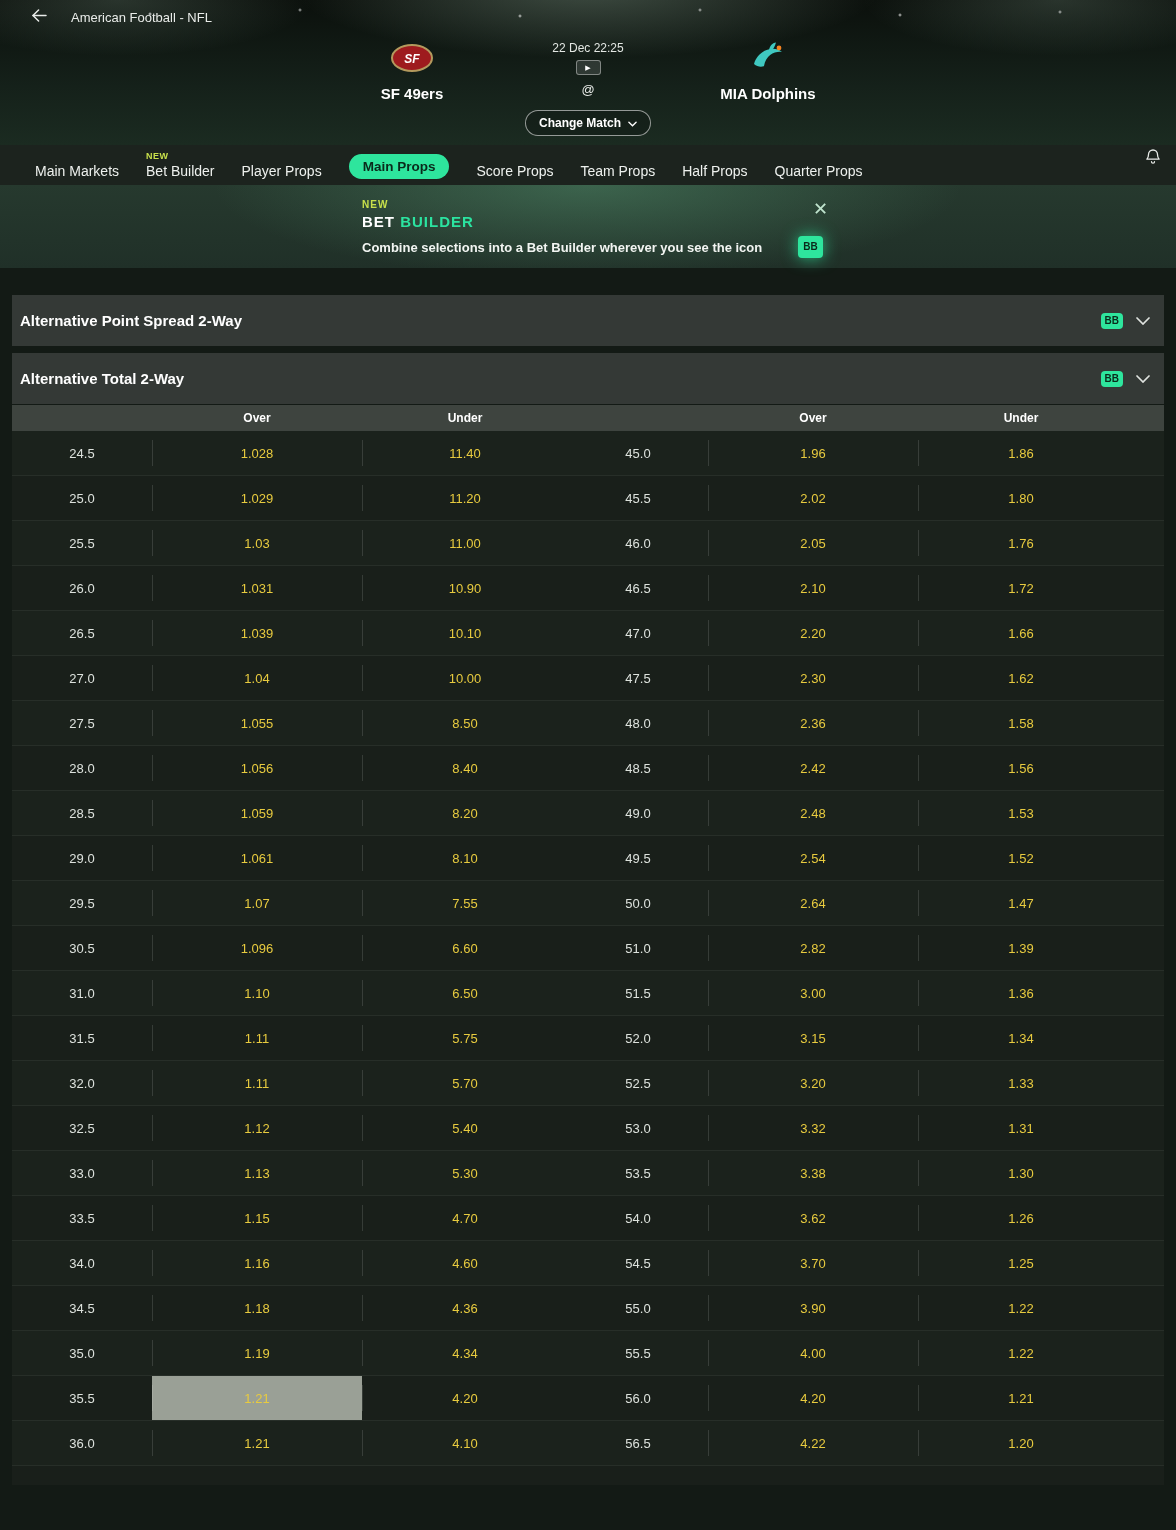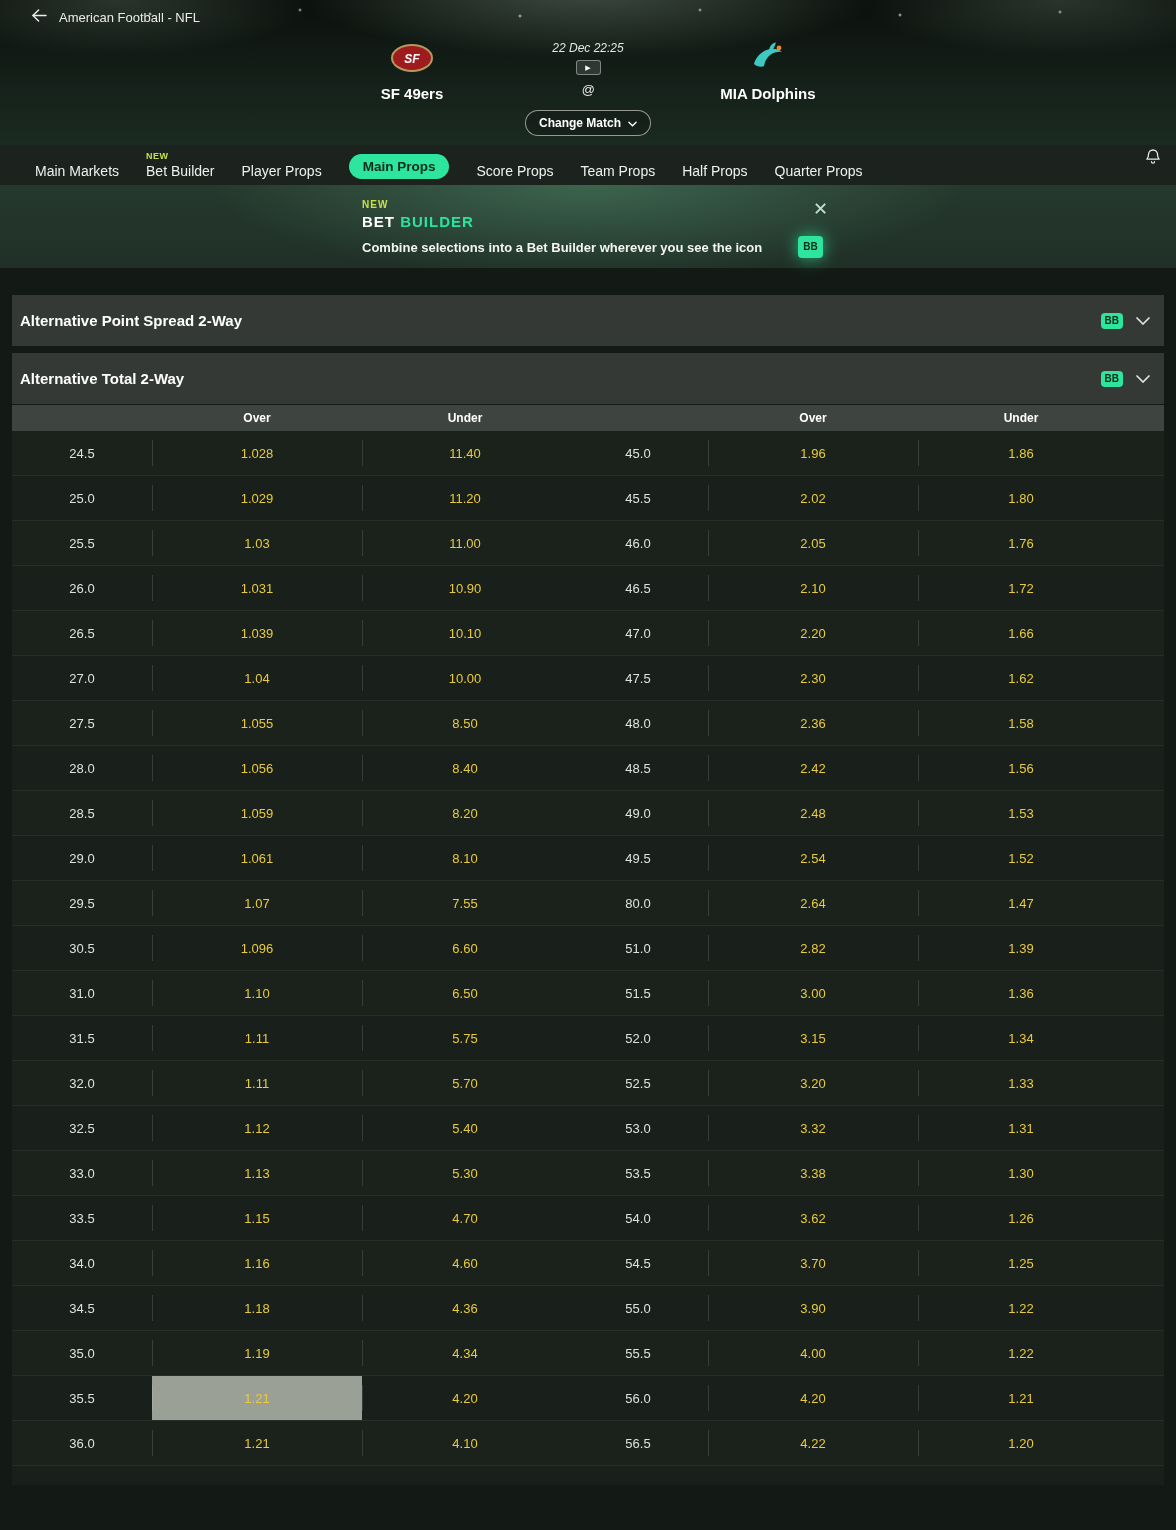--- a/index.html
+++ b/index.html
@@ -17,27 +17,27 @@
       radial-gradient(2px 2px at 300px 10px, rgba(255,255,255,.7), transparent),
       radial-gradient(2px 2px at 520px 16px, rgba(255,255,255,.8), transparent),
       radial-gradient(2px 2px at 700px 10px, rgba(255,255,255,.7), transparent),
       radial-gradient(2px 2px at 900px 15px, rgba(255,255,255,.8), transparent),
       radial-gradient(2px 2px at 1060px 12px, rgba(255,255,255,.7), transparent),
       radial-gradient(420px 100px at 50% -12px, rgba(214,255,227,.26), rgba(214,255,227,0) 70%),
       radial-gradient(280px 80px at 10% 0px, rgba(200,240,215,.16), transparent 70%),
       radial-gradient(280px 80px at 90% 0px, rgba(200,240,215,.16), transparent 70%),
       linear-gradient(180deg,#0b100c,#15211a 60%,#1b2b21 100%);
   }
-  .back{position:absolute; left:32px; top:9px; display:flex; gap:12px; align-items:center;
+  .back{position:absolute; left:32px; top:9px; display:flex; gap:24px; align-items:center;
         font-size:13px; color:#e9ece9; cursor:pointer;}
   .team{position:absolute; top:40px; width:200px; display:flex; flex-direction:column; align-items:center; gap:9px;justify-content:space-between;}
   .team.home{left:312px;} .team.away{left:668px;}
   .team-name{font-size:15px; font-weight:bold; color:#fff;}
   .logo{height:36px; display:flex; align-items:center; justify-content:center;}
-  .center-col{position:absolute; left:0; right:0; top:41px; display:flex; flex-direction:column; align-items:center; gap:5px;font-style:italic;}
+  .center-col{position:absolute; left:0; right:0; top:41px; display:flex; flex-direction:column; align-items:center; gap:5px;}
   .datetime{font-size:12px; color:#e3e7e3;}
   .play-btn{width:25px; height:15px; background:rgba(255,255,255,.12); border:1px solid rgba(255,255,255,.4);
             border-radius:3px; display:flex; align-items:center; justify-content:center;
             font-size:7px; color:#fff; cursor:pointer;}
   .at{font-size:13px; color:#e8ebe8; margin-top:2px;}
   .change-match{position:absolute; left:50%; transform:translateX(-50%); bottom:9px;
             display:flex; align-items:center; gap:7px; padding:5px 13px;
             background:rgba(18,28,22,.55); border:1px solid rgba(255,255,255,.55); border-radius:14px;
             color:#fff; font-size:12px; font-weight:bold; cursor:pointer;}
 
@@ -327,21 +327,21 @@
           <span class="cell odd">8.10</span>
           <span class="cell line">49.5</span>
           <span class="cell odd">2.54</span>
           <span class="cell odd">1.52</span>
         </div>
 
         <div class="row">
           <span class="cell line">29.5</span>
           <span class="cell odd">1.07</span>
           <span class="cell odd">7.55</span>
-          <span class="cell line">80.0</span>
+          <span class="cell line">50.0</span>
           <span class="cell odd">2.64</span>
           <span class="cell odd">1.47</span>
         </div>
 
 
         <div class="row">
           <span class="cell line">30.5</span>
           <span class="cell odd">1.096</span>
           <span class="cell odd">6.60</span>
           <span class="cell line">51.0</span>

